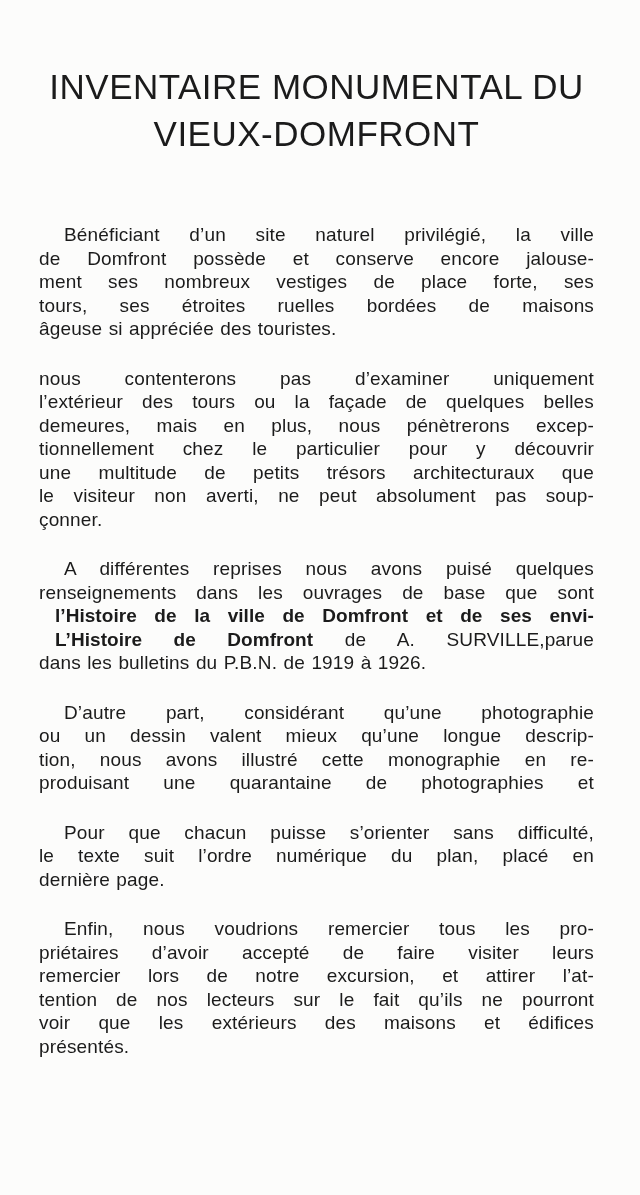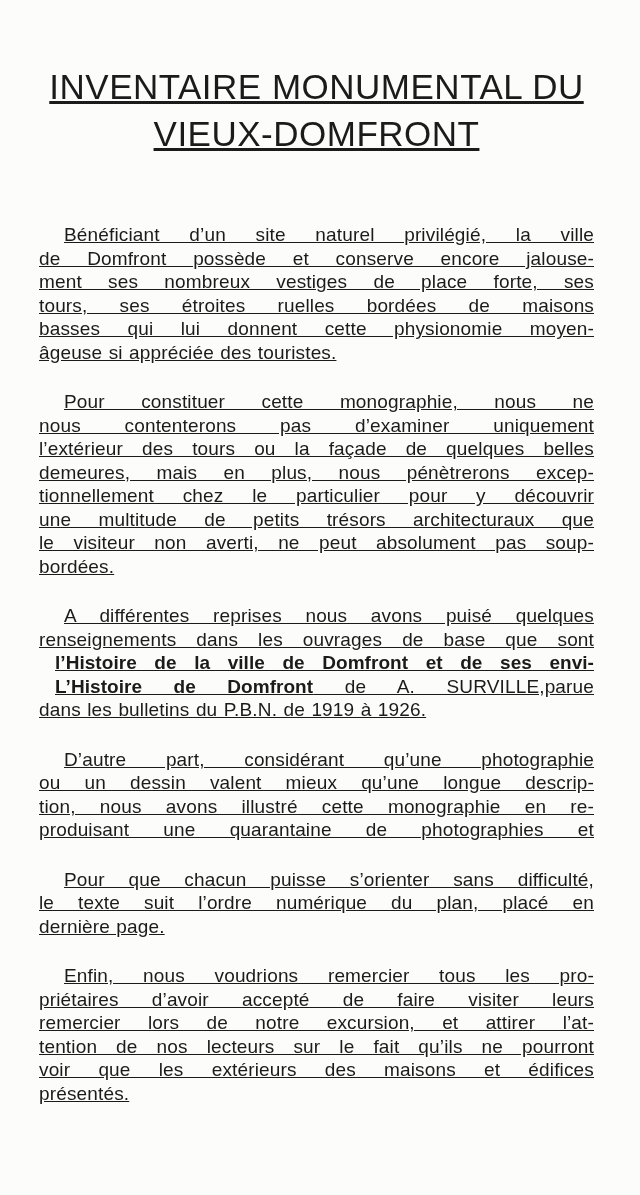--- a/index.html
+++ b/index.html
@@ -16,21 +16,20 @@
     background: var(--paper);
     font-family: "Liberation Sans", "DejaVu Sans", sans-serif;
     color: var(--ink);
     overflow: hidden;
   }
   .page {
     box-sizing: border-box;
     width: 640px;
     height: 1195px;
     padding: 40px 46px 0 39px;
-    text-decoration: underline;
   }
   .title {
     text-align: center;
     font-size: 35px;
     line-height: 47px;
     font-weight: 400;
     letter-spacing: 0.5px;
     color: var(--ink);
   }
   .title .title-line {
@@ -73,32 +72,30 @@
   <h1 class="title">
     <span class="title-line">INVENTAIRE MONUMENTAL DU</span>
     <span class="title-line">VIEUX-DOMFRONT</span>
   </h1>
   <div class="body-text">
       <p class="para">
         <span class="line first"><span class="seg">Bénéficiant d’un site naturel privilégié, la ville</span></span>
         <span class="line"><span class="seg">de Domfront possède et conserve encore jalouse-</span></span>
         <span class="line"><span class="seg">ment ses nombreux vestiges de place forte, ses</span></span>
         <span class="line"><span class="seg">tours, ses étroites ruelles bordées de maisons</span></span>
-        <span class="line"><span class="seg">basses qui lui donnent cette physionomie moyen-</span></span>
         <span class="line last"><span class="seg">âgeuse si appréciée des touristes.</span></span>
       </p>
       <p class="para">
-        <span class="line first"><span class="seg">Pour constituer cette monographie, nous ne</span></span>
         <span class="line"><span class="seg">nous contenterons pas d’examiner uniquement</span></span>
         <span class="line"><span class="seg">l’extérieur des tours ou la façade de quelques belles</span></span>
         <span class="line"><span class="seg">demeures, mais en plus, nous pénètrerons excep-</span></span>
         <span class="line"><span class="seg">tionnellement chez le particulier pour y découvrir</span></span>
         <span class="line"><span class="seg">une multitude de petits trésors architecturaux que</span></span>
         <span class="line"><span class="seg">le visiteur non averti, ne peut absolument pas soup-</span></span>
-        <span class="line last"><span class="seg">bordées.</span></span>
+        <span class="line last"><span class="seg">çonner.</span></span>
       </p>
       <p class="para">
         <span class="line first"><span class="seg">A différentes reprises nous avons puisé quelques</span></span>
         <span class="line"><span class="seg">renseignements dans les ouvrages de base que sont</span></span>
         <span class="line"><span class="seg bold">l’Histoire de la ville de Domfront et de ses envi-</span></span>
         <span class="line"><span class="seg bold">L’Histoire de Domfront</span><span class="seg"> de A. SURVILLE,parue</span></span>
         <span class="line last"><span class="seg">dans les bulletins du P.B.N. de 1919 à 1926.</span></span>
       </p>
       <p class="para">
         <span class="line first"><span class="seg">D’autre part, considérant qu’une photographie</span></span>

